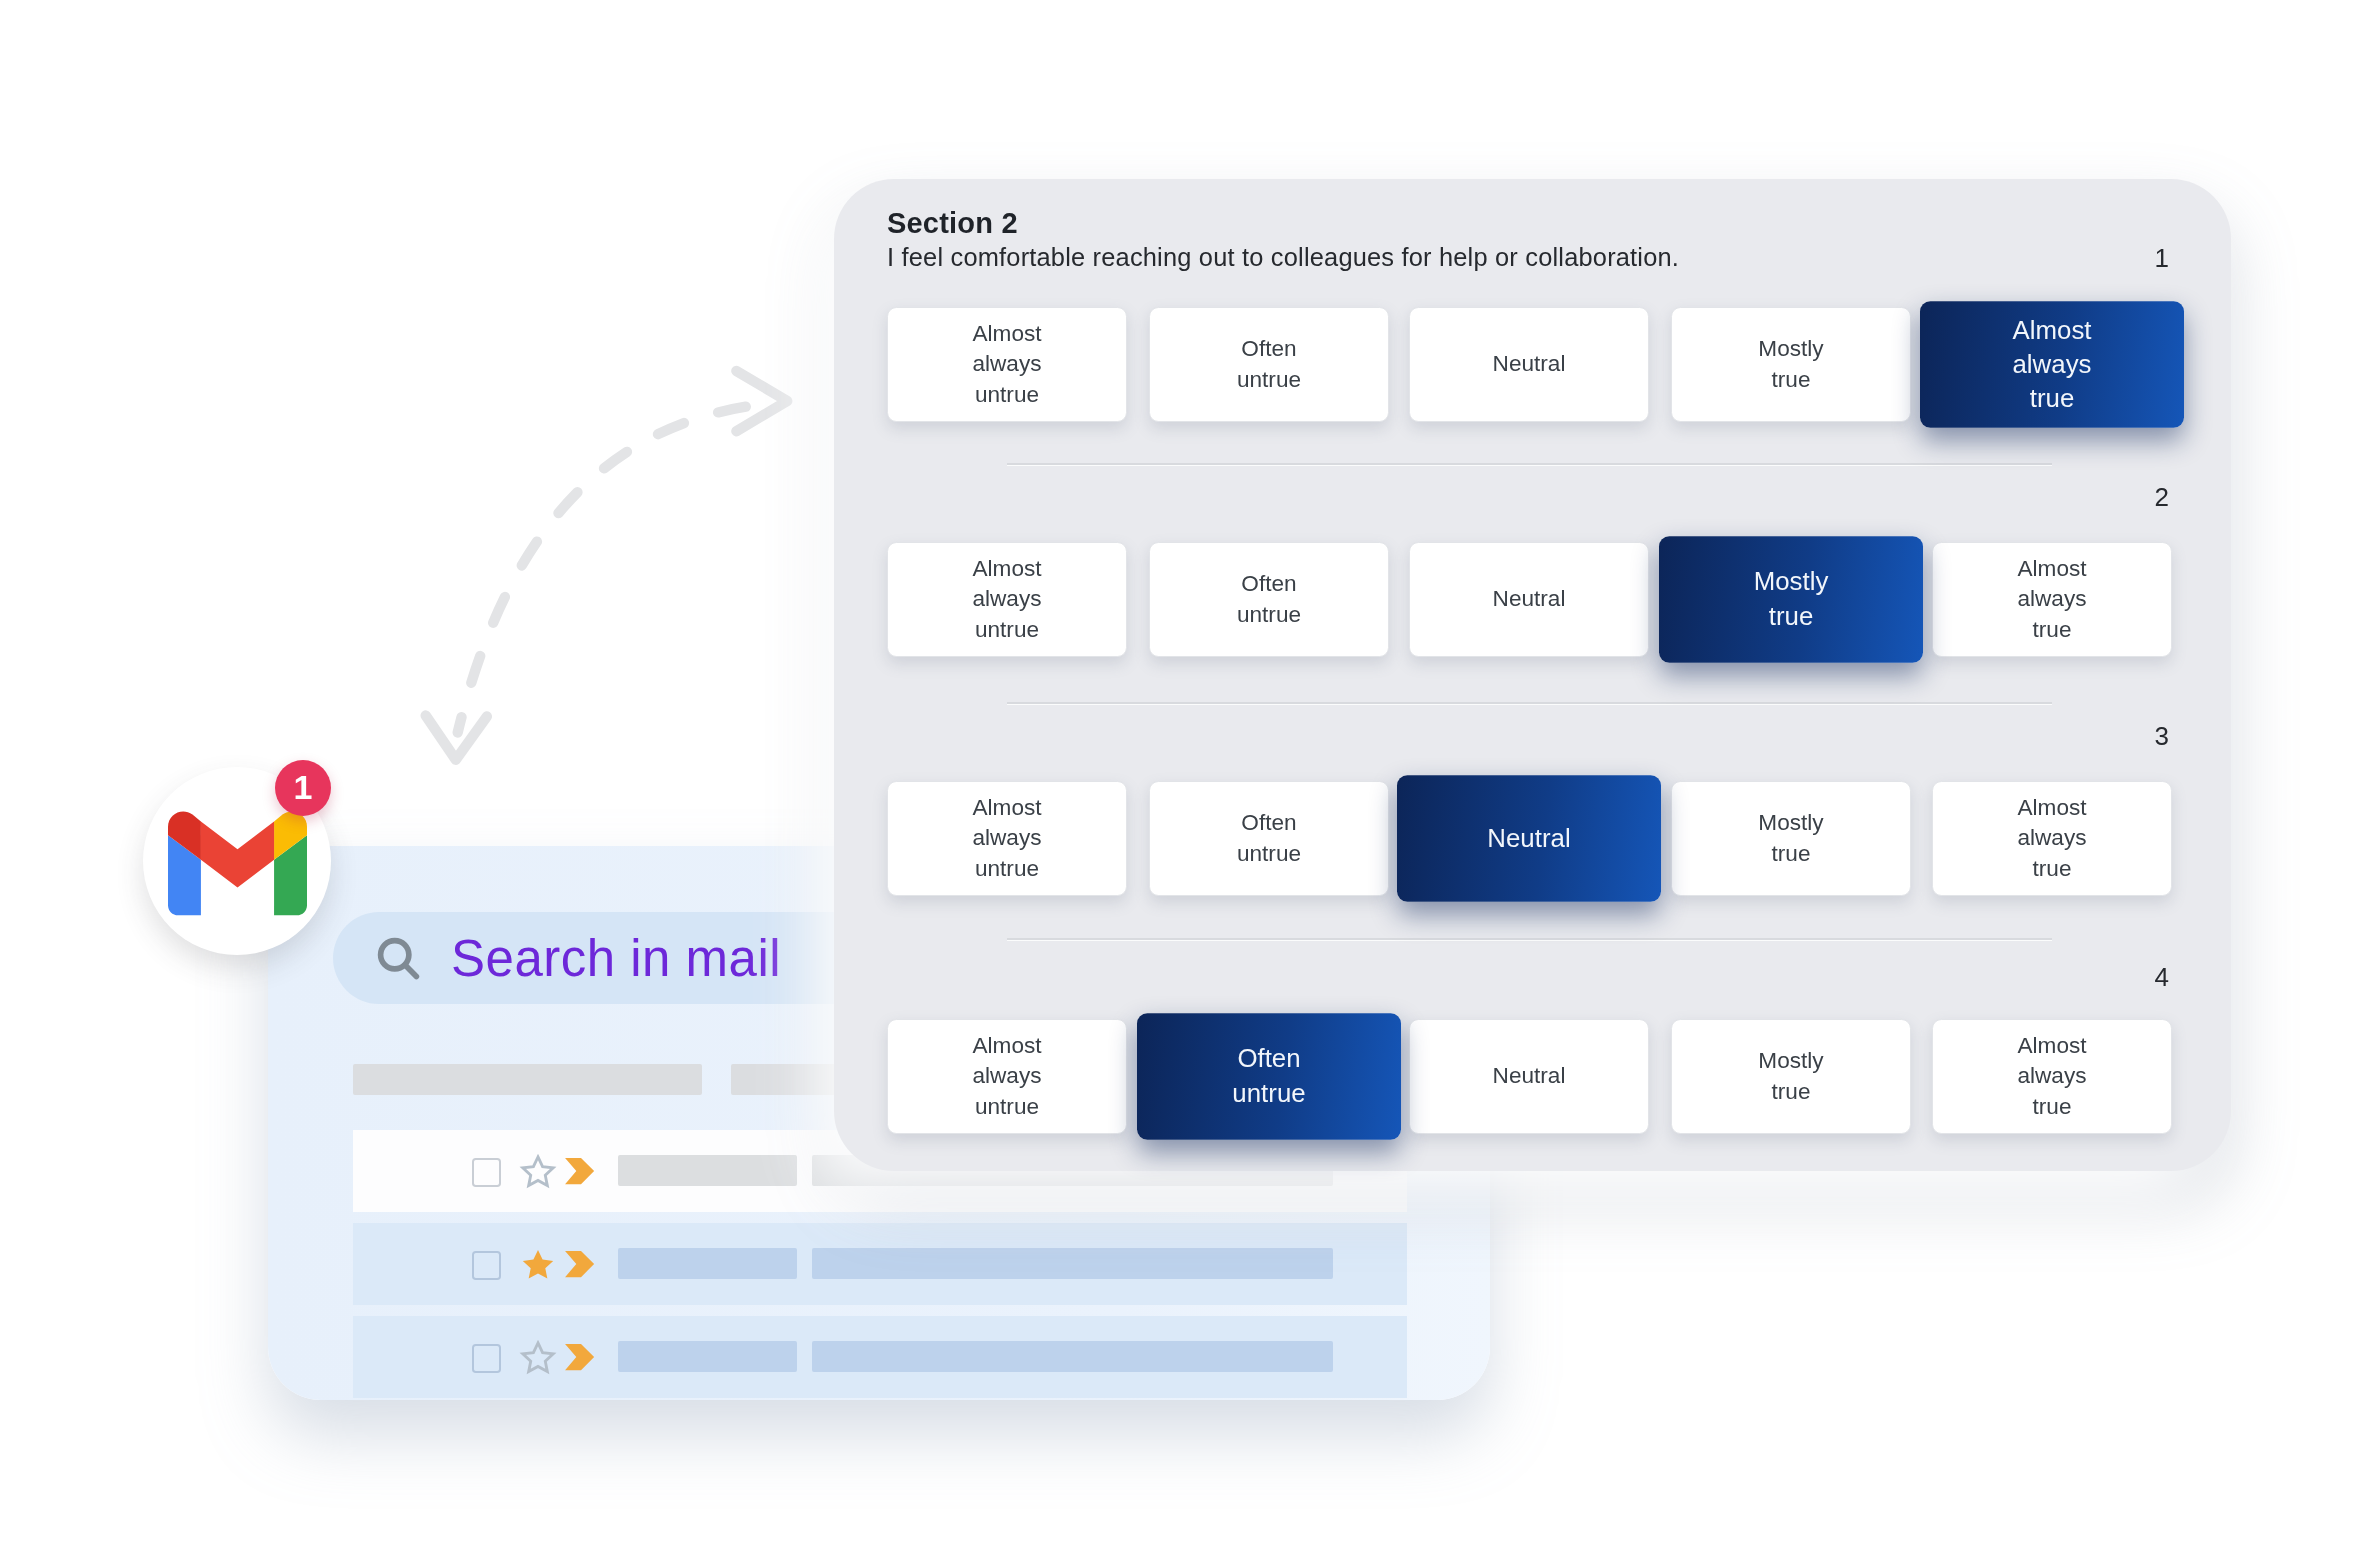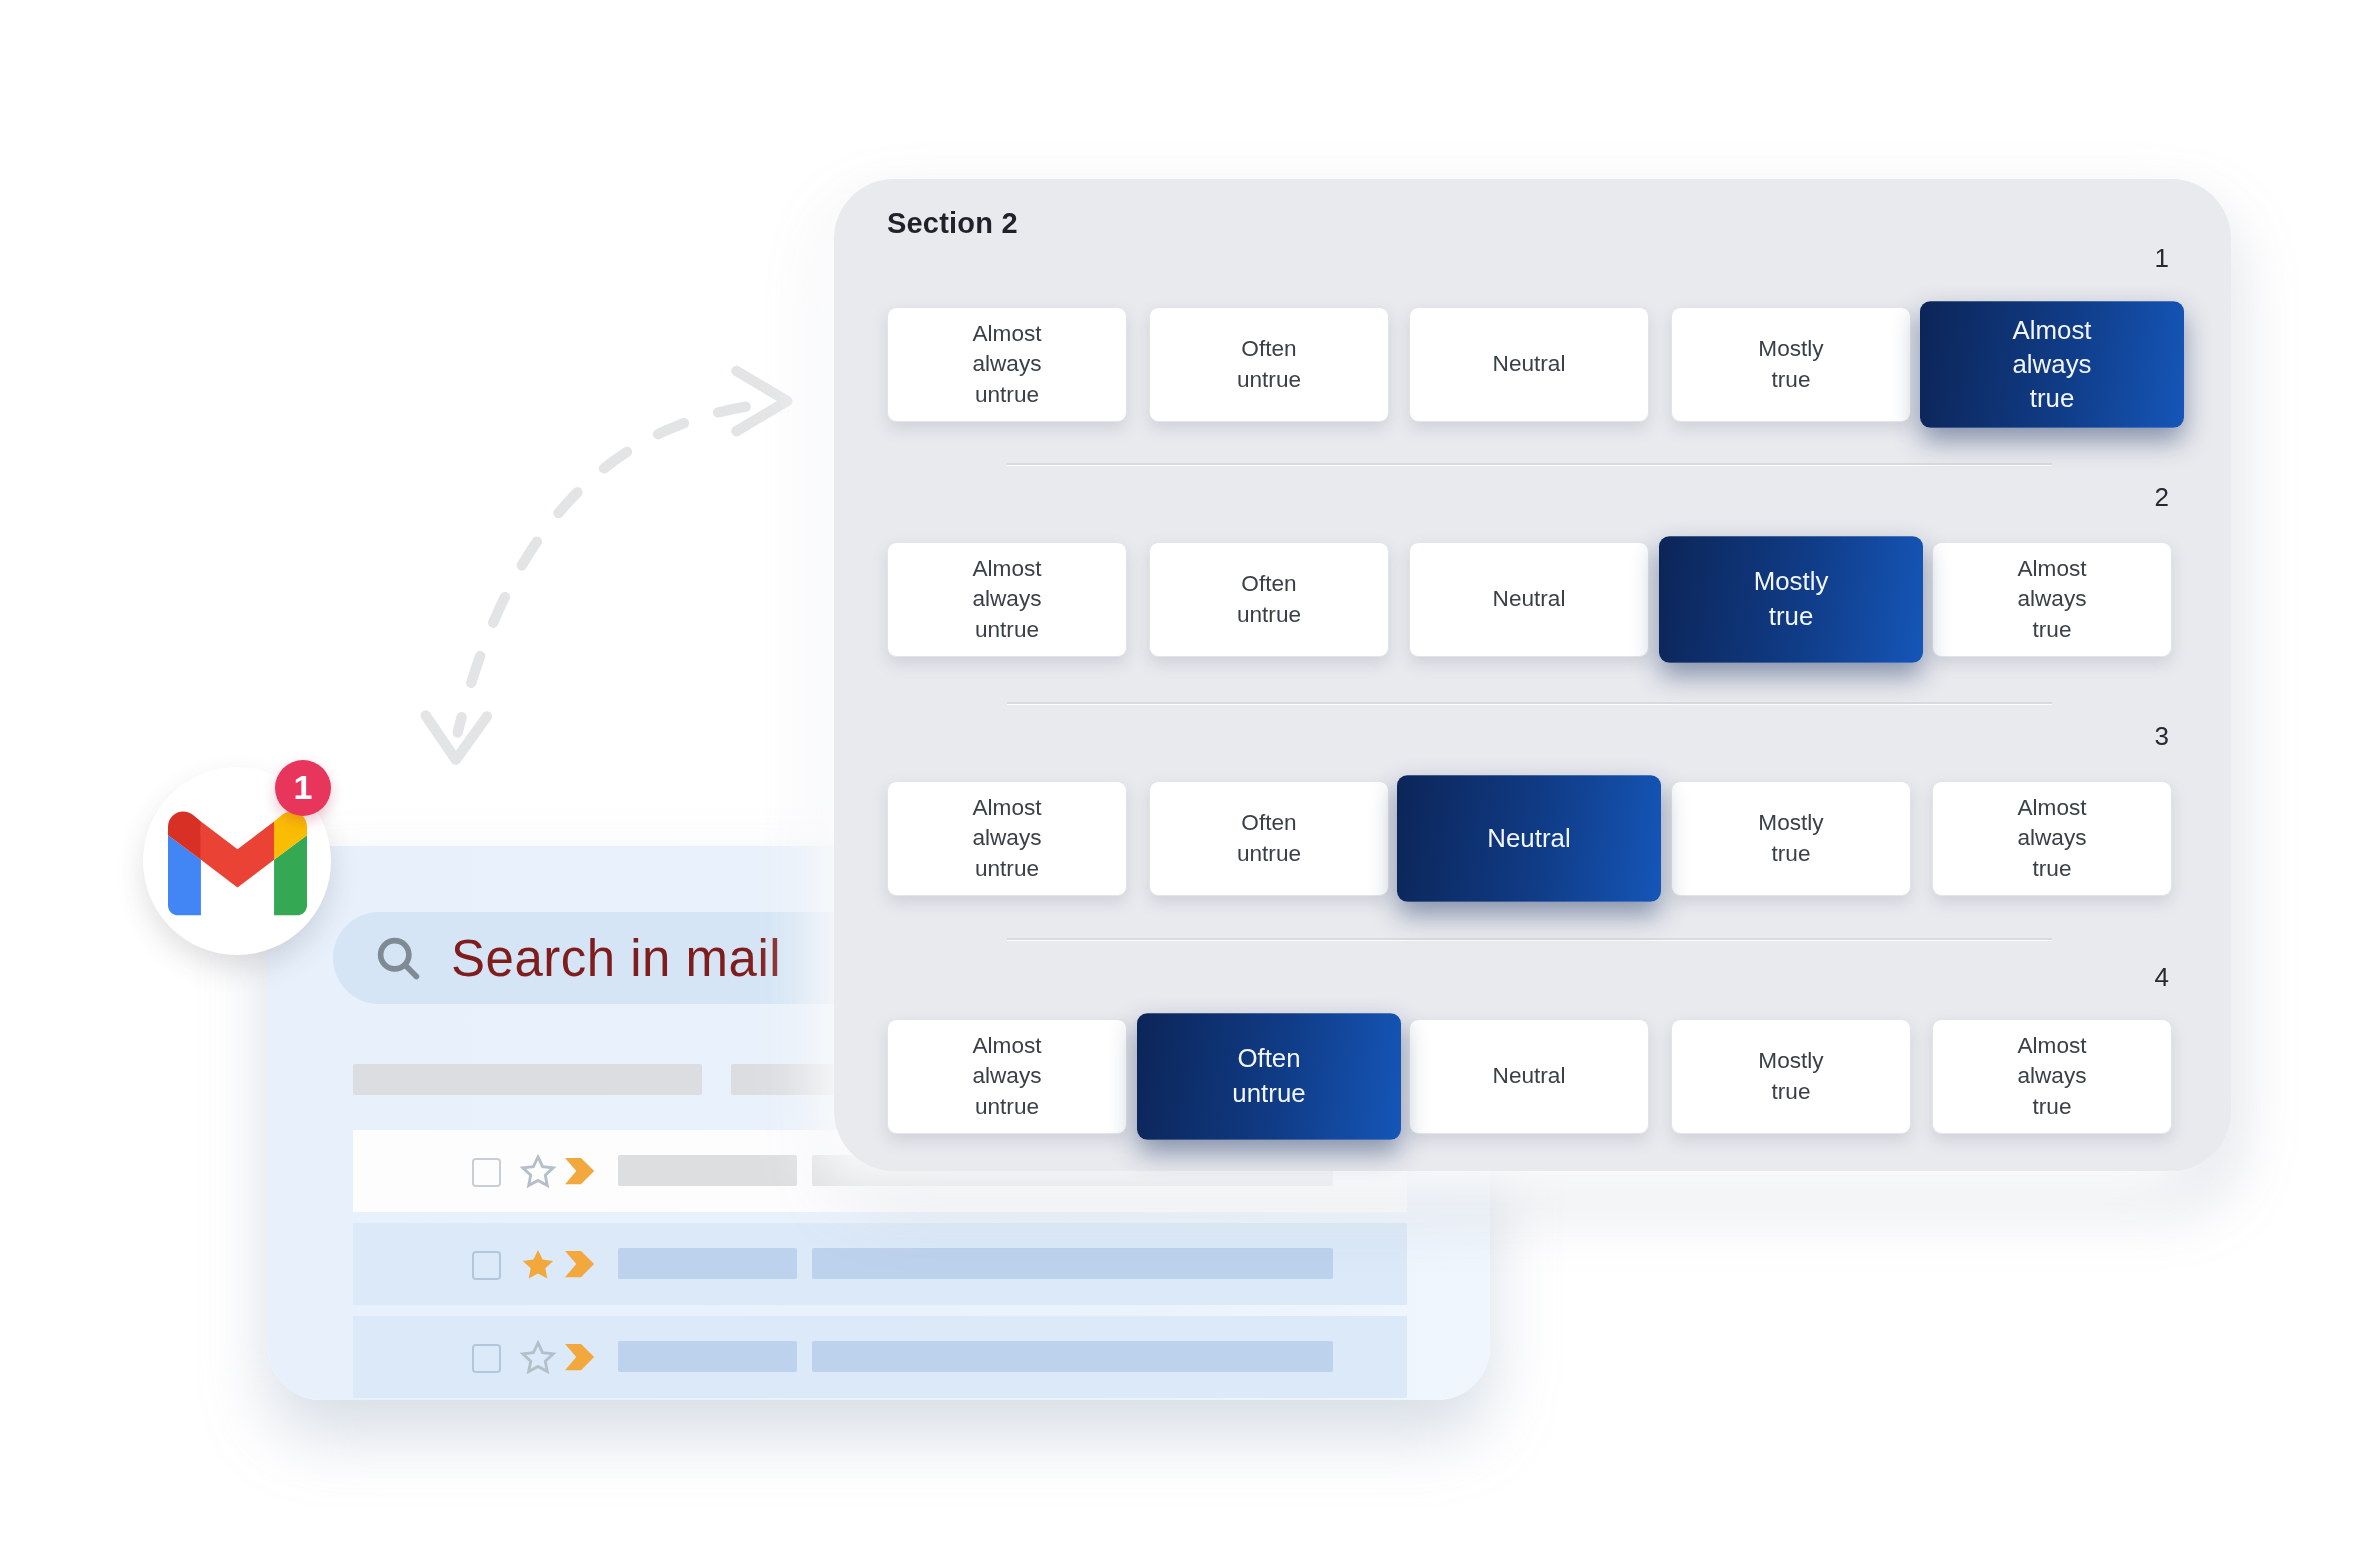--- a/index.html
+++ b/index.html
@@ -10,21 +10,21 @@
   .arrow-svg{position:absolute;left:0;top:0;pointer-events:none;}
 
   
   .gmail-mock{position:absolute;left:268px;top:846px;width:1222px;height:554px;
     border-radius:53px;
     background:linear-gradient(to right,#e7f0fb 0%,#eaf2fc 70%,#f0f6fd 100%);
     box-shadow:0 36px 66px rgba(143,160,184,0.35);}
   .search-pill{position:absolute;left:65px;top:66px;width:1055px;height:92px;border-radius:46px;
     background:#d5e5f6;display:flex;align-items:center;}
   .search-pill .mag{margin-left:41px;flex:0 0 auto;display:block;}
-  .search-pill .ph{margin-left:28px;font-size:51px;color:#7f1d1d;letter-spacing:0.5px;white-space:nowrap;}
+  .search-pill .ph{margin-left:28px;font-size:51px;color:#6d28d9;letter-spacing:0.5px;white-space:nowrap;}
   .hbar{position:absolute;top:218px;height:31px;border-radius:1.9px;background:#dbdde0;}
   .hbar.h1{left:85px;width:349px;}
   .hbar.h2{left:463px;width:603px;}
   .mrow{position:absolute;left:85px;width:1054px;height:82px;}
   .mrow.white{background:#fdfdfe;}
   .mrow.blue{background:#dbe9f8;}
   .mrow .cb{position:absolute;left:119px;top:28px;width:24.5px;height:24.5px;border-radius:3.8px;border:2.8px solid #c9ced5;}
   .mrow.blue .cb{border-color:#b3c6dd;}
   .mrow .star{position:absolute;left:166px;top:22.6px;width:38px;height:38px;}
   .mrow .imp{position:absolute;left:210px;top:26px;width:36px;height:30px;}
@@ -129,20 +129,21 @@
       <path fill="#ea4335" d="M11.7 17.2l13 9.8 13-9.8V3.6l-13 9.8-13-9.8z"></path>
     </svg>
     <div class="badge">
       <span>1</span>
     </div>
   </div>
 
   <div class="survey">
     <div class="s-title">Section 2</div>
     <div></div>
+  <div class="q-text" style="top: 64px;">I feel comfortable reaching out to colleagues for help or collaboration.</div>
       <div class="q-num" style="top: 64px;">1</div>
       <div class="opt" style="left: 53px; top: 128px;">
         <span class="opt-label">Almost
 always
 untrue</span>
       </div>
       <div class="opt" style="left: 315px; top: 128px;">
         <span class="opt-label">Often
 untrue</span>
       </div>

